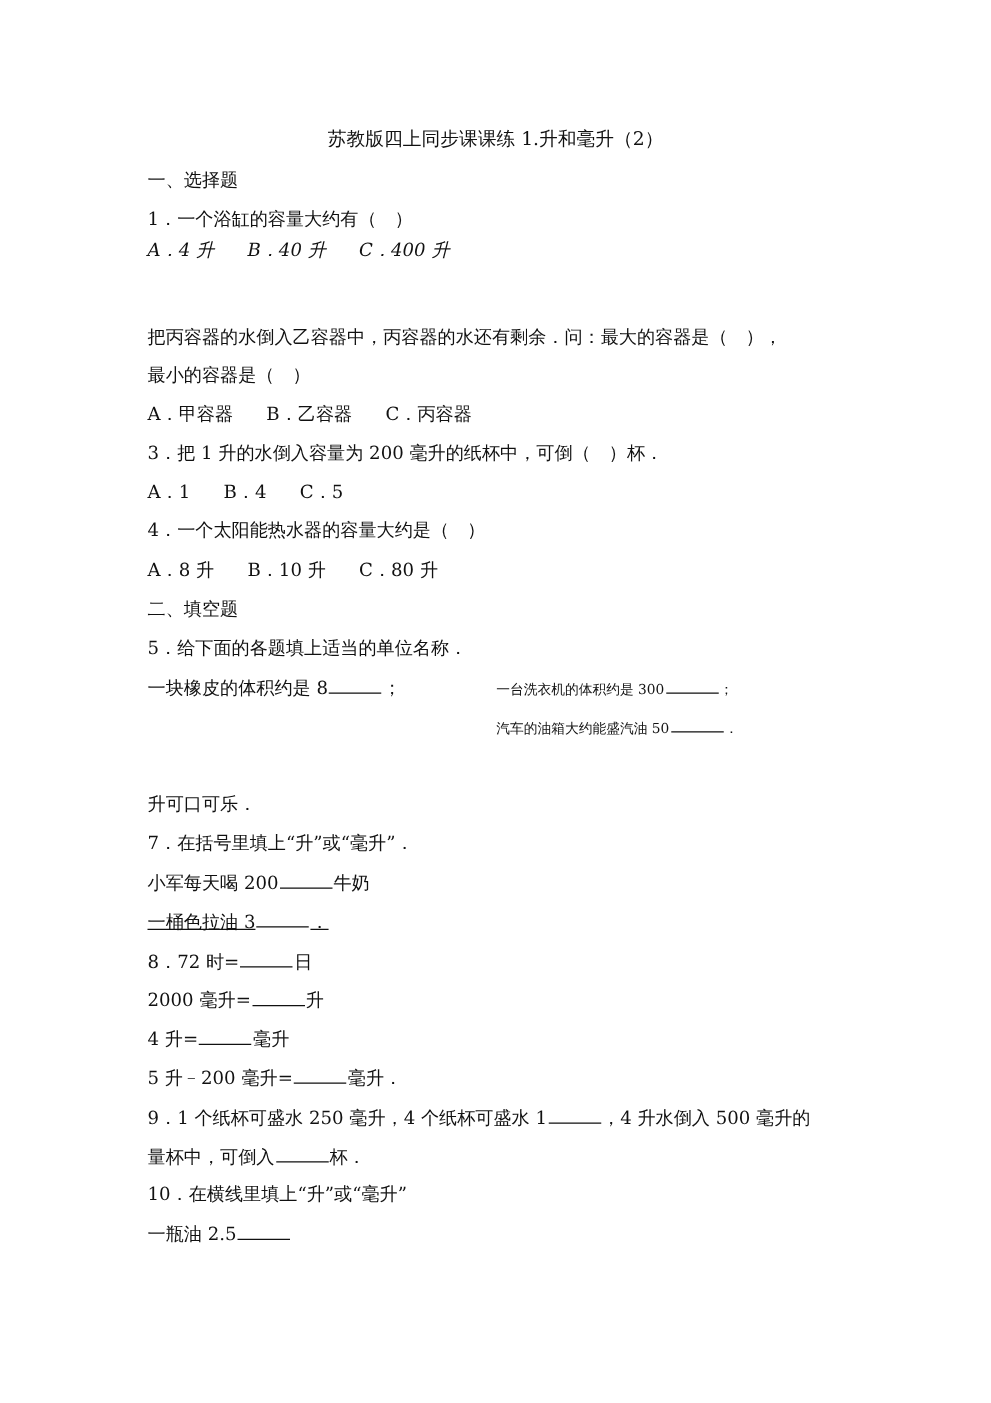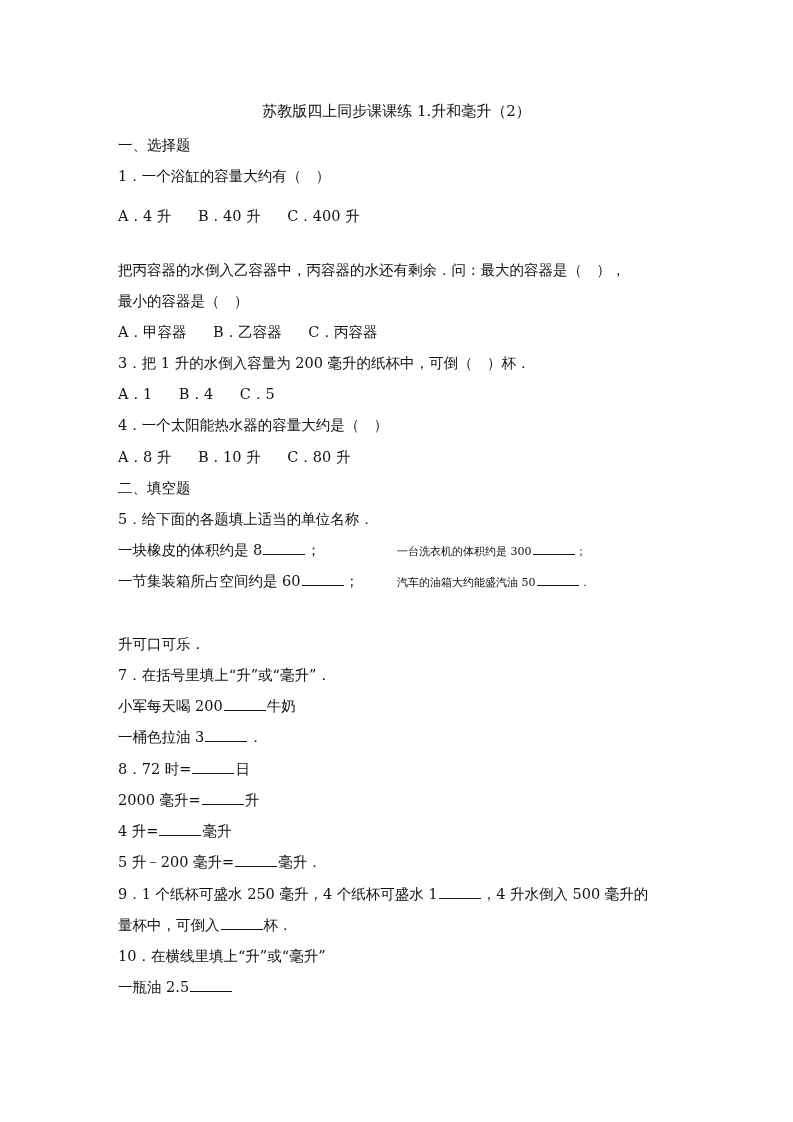--- a/index.html
+++ b/index.html
@@ -24,21 +24,21 @@
 </head>
 <body>
 
 <div class="page">
 
   <div class="line title" style="top:101px;">苏教版四上同步课课练 1.升和毫升（2）</div>
 
   <div class="line" style="top:135px;">一、选择题</div>
 
   <div class="line" style="top:166px;">1．一个浴缸的容量大约有（　）</div>
-  <div class="line" style="top:206px;">
+  <div class="line" style="top:191px;font-style:italic;">
     <span>A．4 升</span><span class="gap"></span>
     <span>B．40 升</span><span class="gap"></span>
     <span>C．400 升</span>
   </div>
 
   <div class="line" style="top:260px;">把丙容器的水倒入乙容器中，丙容器的水还有剩余．问：最大的容器是（　），</div>
   <div class="line" style="top:291px;">最小的容器是（　）</div>
   <div class="line" style="top:322px;">
     <span>A．甲容器</span><span class="gap"></span>
     <span>B．乙容器</span><span class="gap"></span>
@@ -61,34 +61,31 @@
 
   <div class="line" style="top:478px;">二、填空题</div>
 
   <div class="line" style="top:509px;">5．给下面的各题填上适当的单位名称．</div>
   <div class="line" style="top:540px;">
     <span>一块橡皮的体积约是 8</span><span class="blank"></span><span>；</span>
   </div>
   <div class="col2" style="top:540px; left:397px;">
     <span>一台洗衣机的体积约是 300</span><span class="blank"></span><span>；</span>
   </div>
-  <div class="line" style="top:571px;">
-    <span>一节集装箱所占空间约是 60</span><span class="blank"></span><span>；</span>
-  </div>
   <div class="col2" style="top:571px; left:397px;">
     <span>汽车的油箱大约能盛汽油 50</span><span class="blank"></span><span>．</span>
   </div>
 
   <div class="line" style="top:634px;text-align:right;">升可口可乐．</div>
 
   <div class="line" style="top:665px;">7．在括号里填上“升”或“毫升”．</div>
   <div class="line" style="top:696px;">
     <span>小军每天喝 200</span><span class="blank"></span><span>牛奶</span>
   </div>
-  <div class="line" style="top:727px;">
+  <div class="line" style="top:727px;text-decoration:underline;">
     <span>一桶色拉油 3</span><span class="blank"></span><span>．</span>
   </div>
 
   <div class="line" style="top:759px;">
     <span>8．72 时=</span><span class="blank"></span><span>日</span>
   </div>
   <div class="line" style="top:790px;">
     <span>2000 毫升=</span><span class="blank"></span><span>升</span>
   </div>
   <div class="line" style="top:821px;">

